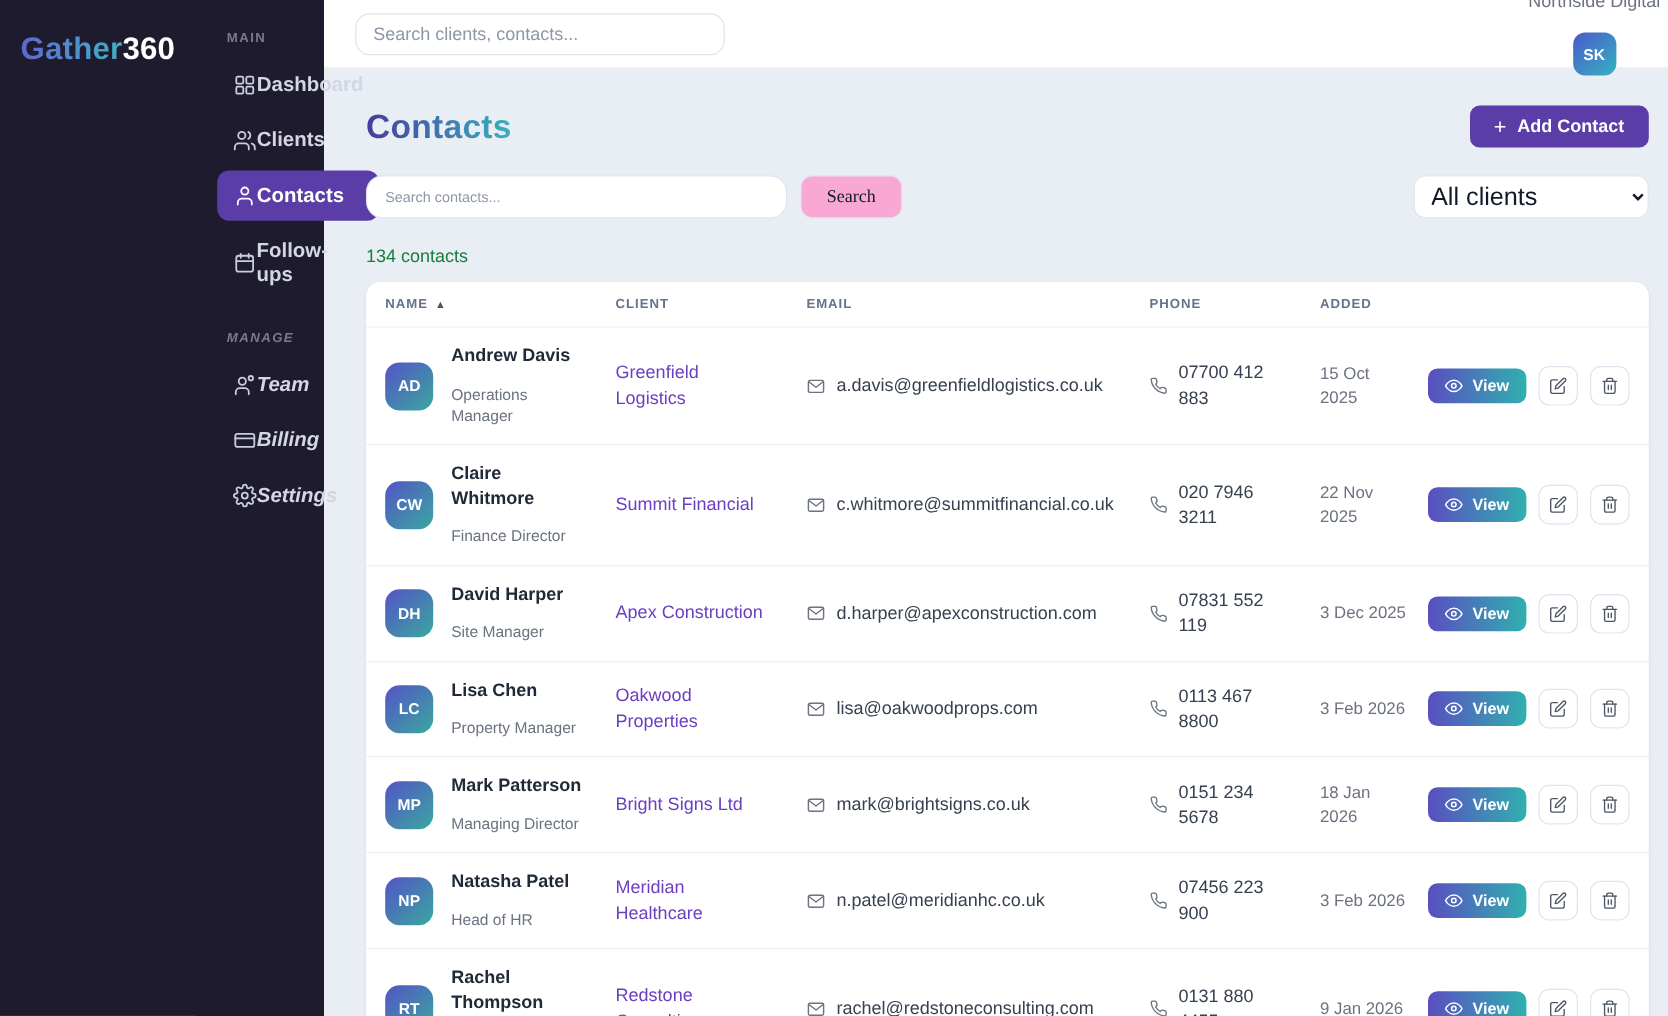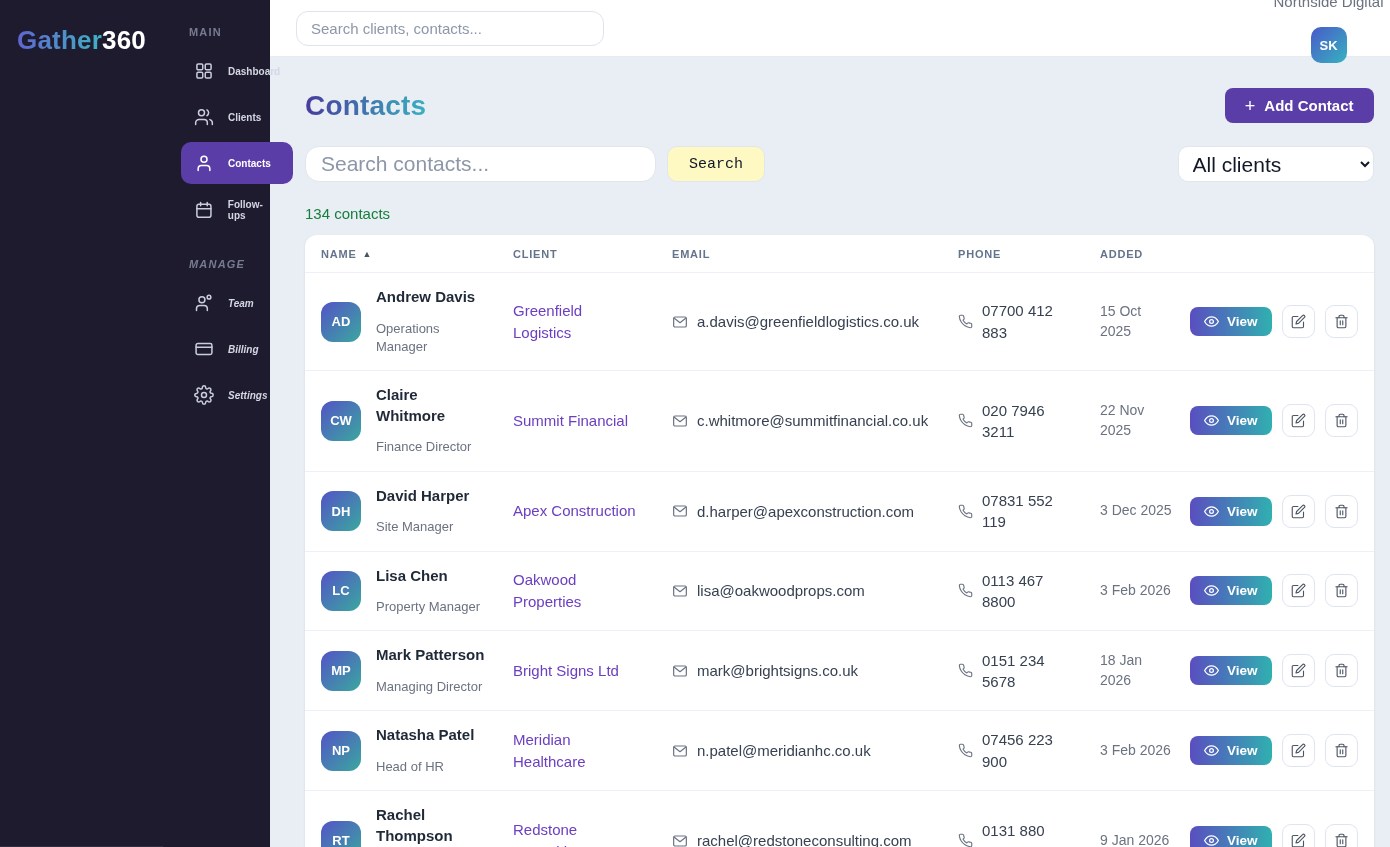--- a/index.html
+++ b/index.html
@@ -23,23 +23,23 @@
     -webkit-background-clip:text; background-clip:text; color:transparent;
   }
   .brand-suffix { color:#ffffff; }
   .nav { padding:26px 18px 0; flex:1; }
   .nav-section-label {
     font-size:11px; font-weight:700; letter-spacing:1.2px;
     color:#767b90; margin:0 8px 12px; text-transform:uppercase;
   }
   .nav-section + .nav-section { margin-top:26px;font-style:italic; }
   .nav-item {
-    display:flex; align-items:center; gap:14px;
+    display:flex; align-items:center; 
     padding:11px 13px; border-radius:10px; margin-bottom:4px;
-    font-size:10px; font-weight:600; color:#d3d7e4; cursor:pointer;
+    font-size:17px; font-weight:600; color:#d3d7e4; cursor:pointer;
   }
   .nav-item .nico { width:20px; height:20px; color:#c9cede; }
   .nav-item.active { background:#5b3da8; color:#ffffff; }
   .nav-item.active .nico { color:#ffffff; }
   .signout {
     margin-top:auto; border-top:1px solid rgba(255,255,255,.09);
     padding:20px 26px; display:flex; align-items:center; gap:13px;
     font-size:15px; font-weight:600; color:#d3d7e4; cursor:pointer;
   }
   .signout .nico { width:19px; height:19px; }
@@ -78,28 +78,28 @@
     display:flex; align-items:center; gap:9px;
     background:#5b3da8; color:#fff; border:none; border-radius:8px;
     padding:0 20px; height:35px; font-size:15px; font-weight:600;
     font-family:inherit; cursor:pointer;
   }
   .plus-glyph { font-size:18px; font-weight:400; line-height:1; }
 
   .controls-row { display:flex; align-items:center; margin-top:23px; }
   .contacts-search {
     width:351px; height:36px; background:#fff; border:1px solid #e1e5ee;
-    border-radius:14px; padding:0 15px; font-size:21px; outline:none;
+    border-radius:14px; padding:0 15px; font-size:12px; outline:none;
     color:#6d28d9; font-family:inherit;
   }
   .contacts-search::placeholder { color:#8d97a8; }
   .search-btn {
     margin-left:11px; height:36px; padding:0 21px;
-    background:#fef9c3; border:1px solid #e1e5ee; border-radius:10px;
-    font-size:15px; font-weight:500; color:#111827; font-family:Liberation Mono, monospace; cursor:pointer;
+    background:#f9a8d4; border:1px solid #e1e5ee; border-radius:10px;
+    font-size:15px; font-weight:500; color:#111827; font-family:Liberation Serif, serif; cursor:pointer;
   }
   .client-filter {
     margin-left:auto; width:196px; height:36px;
     background:#fff; border:1px solid #e1e5ee; border-radius:10px;
     font-size:21px; color:#111827; padding:0 10px; font-family:inherit; cursor:pointer;
   }
   .count-line { margin:23px 0 13px; font-size:15px; color:#15803d; }
 
   
   .table-card {

